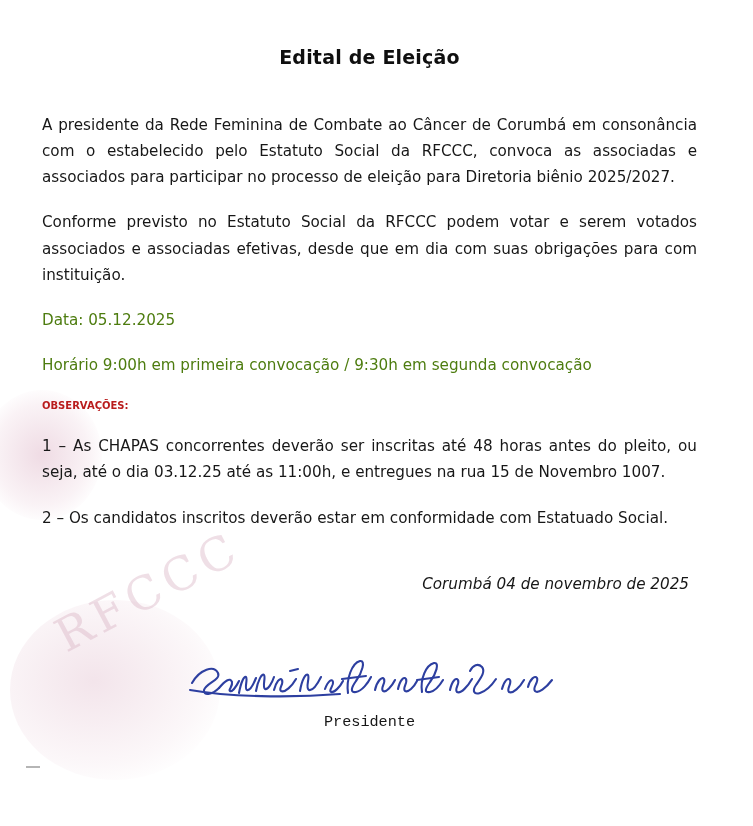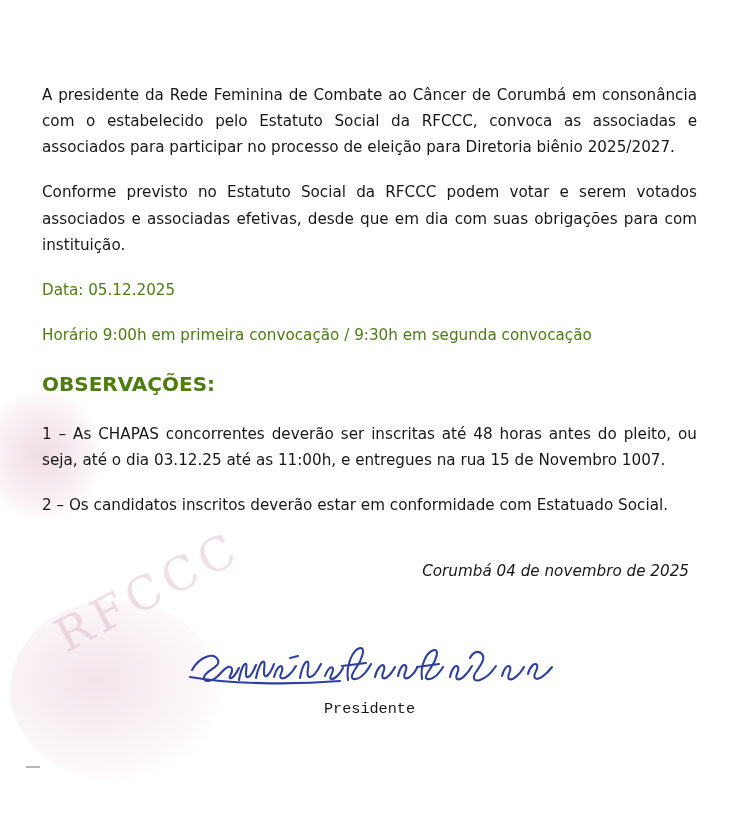--- a/index.html
+++ b/index.html
@@ -90,25 +90,25 @@
     margin-bottom: 0;
   }
   p.line {
     text-align: left;
     font-size: 15.2px;
     line-height: 1.72;
     margin: 0 0 19px 0;
     color: #4d7c0f;
   }
   p.heading {
-    font-size: 20px;
+    font-size: 10px;
     font-weight: bold;
     line-height: 1.72;
     margin: 0 0 19px 0;
-    color: #4d7c0f;
+    color: #b91c1c;
   }
 
   .closing {
     text-align: right;
     font-size: 15.2px;
     margin: 44px 8px 0 0;
     color: #171717;
     font-style: italic;
   }
 
@@ -137,20 +137,21 @@
 </head>
 <body>
 
 <div class="watermark wm-blob-1"></div>
 <div class="watermark wm-blob-2"></div>
 <div class="watermark wm-text">RFCCC</div>
 <div class="watermark wm-tick"></div>
 
 <div class="page">
 
+  <h1 class="doc-title">Edital de Eleição</h1>
 
   <div class="body-block">
     <p class="para">A presidente da Rede Feminina de Combate ao Câncer de Corumbá em consonância com o estabelecido pelo Estatuto Social da RFCCC, convoca as associadas e associados para participar no processo de eleição para Diretoria biênio 2025/2027.</p>
     <p class="para">Conforme previsto no Estatuto Social da RFCCC podem votar e serem votados associados e associadas efetivas, desde que em dia com suas obrigações para com instituição.</p>
     <p class="line">Data: 05.12.2025</p>
     <p class="line">Horário 9:00h em primeira convocação / 9:30h em segunda convocação</p>
     <p class="heading">OBSERVAÇÕES:</p>
     <p class="para">1 – As CHAPAS concorrentes deverão ser inscritas até 48 horas antes do pleito, ou seja, até o dia 03.12.25 até as 11:00h, e entregues na rua 15 de Novembro 1007.</p>
     <p class="para">2 – Os candidatos inscritos deverão estar em conformidade com Estatuado Social.</p>
   </div>

